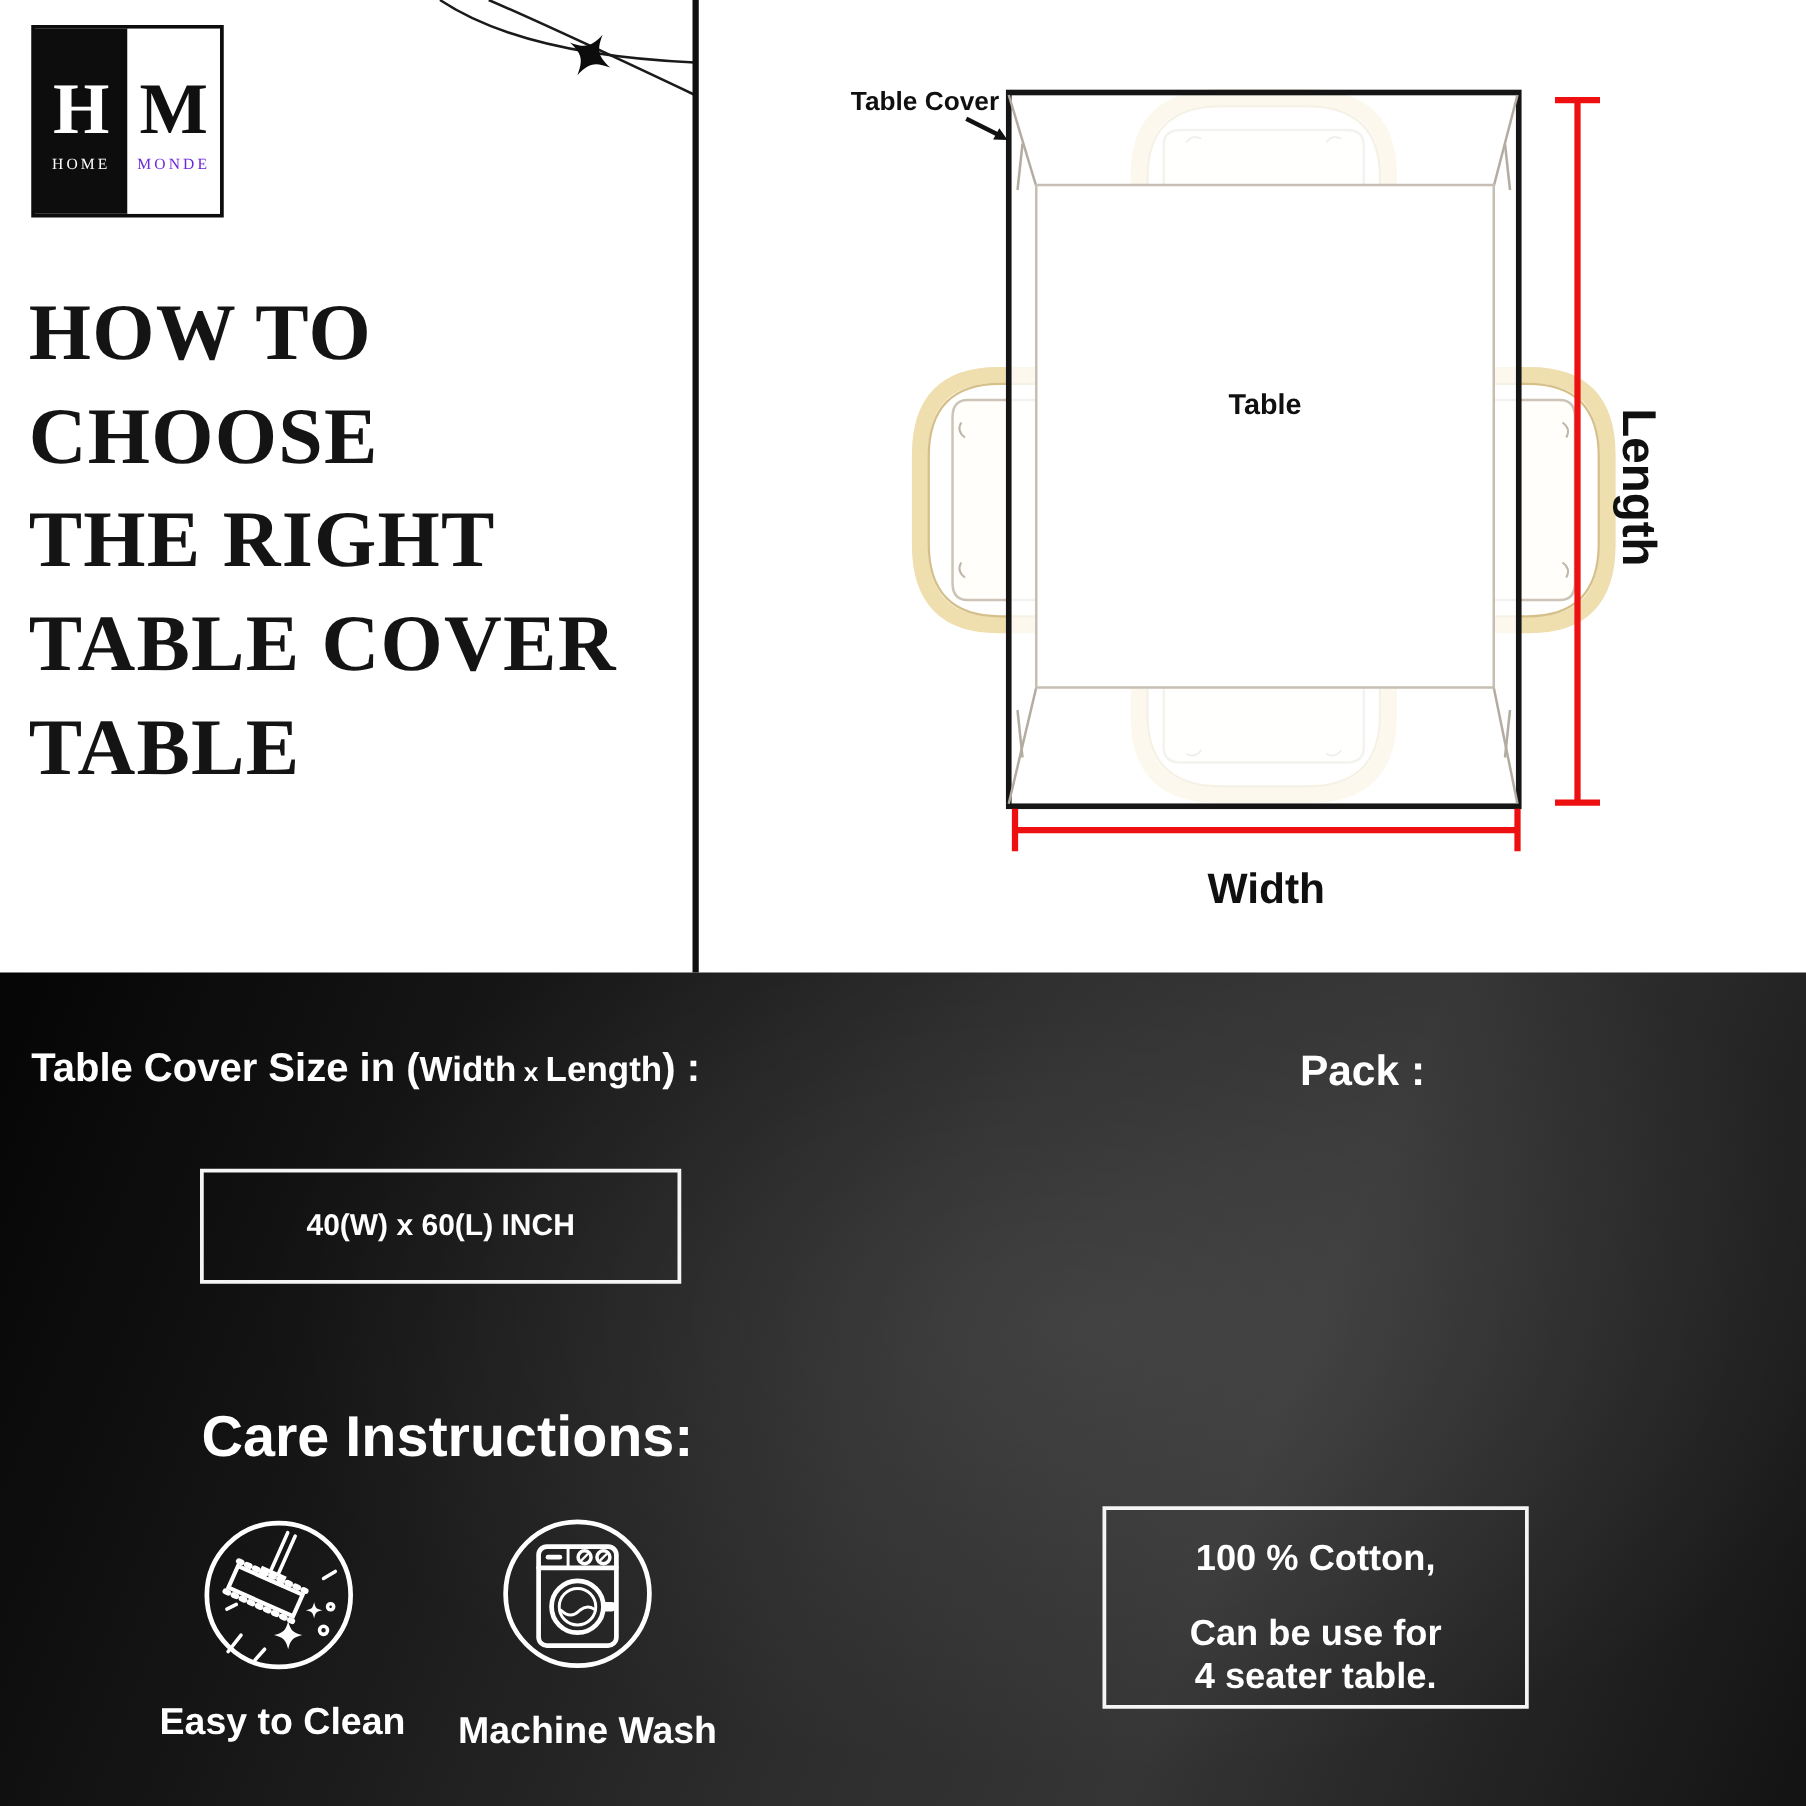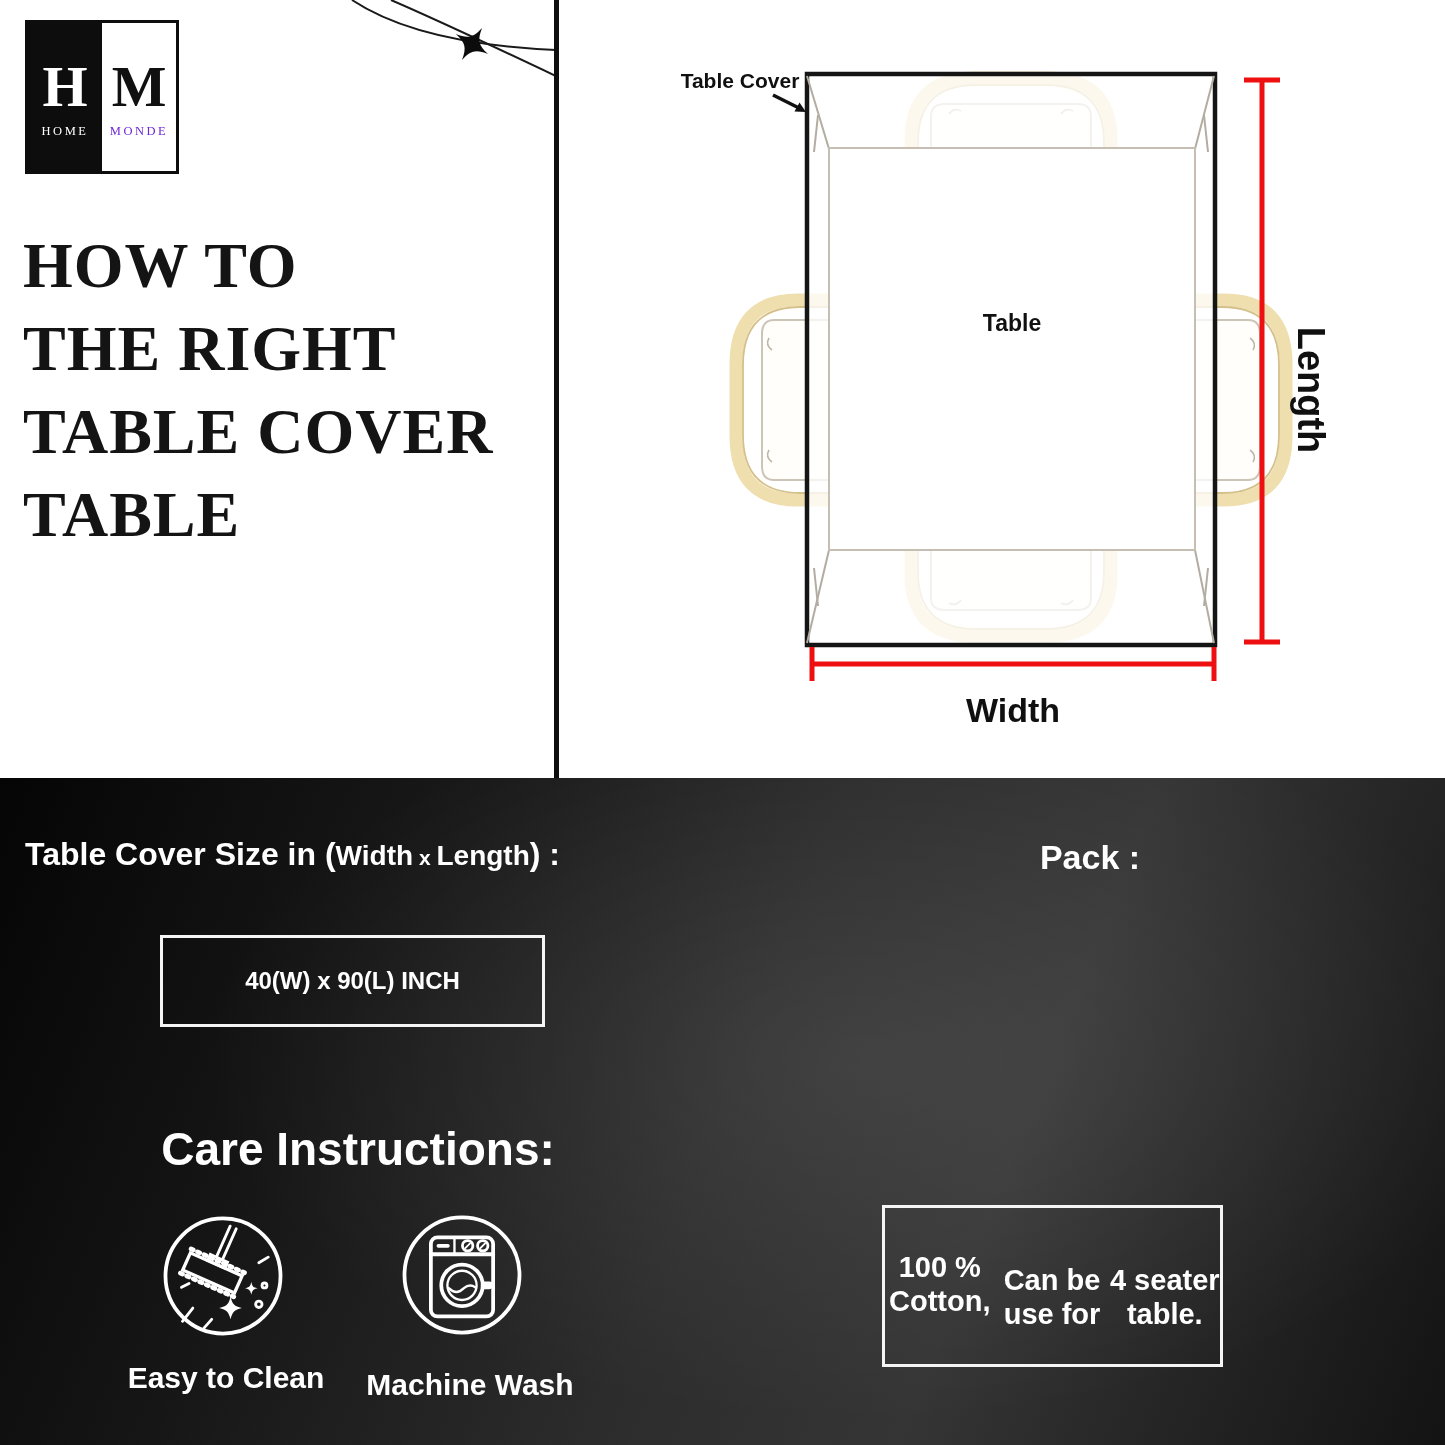--- a/index.html
+++ b/index.html
@@ -48,21 +48,21 @@
   .care-heading{position:absolute;left:138px;top:344px;width:440px;text-align:center;
                 font-weight:700;font-size:46px;}
   .care-icon{position:absolute;width:132px;height:132px;}
   .care-icon.mop{left:157px;top:432px;}
   .care-icon.washer{left:396px;top:431px;}
   .care-label{position:absolute;width:260px;text-align:center;font-weight:700;font-size:30px;}
   .care-label.easy{left:96px;top:583px;}
   .care-label.machine{left:340px;top:590px;}
   .char-heading{position:absolute;left:912px;top:356px;width:280px;text-align:center;
                 font-weight:700;font-size:34px;}
-  .char-box{left:882px;top:427px;width:341px;height:162px;flex-direction:row;
+  .char-box{left:882px;top:427px;width:341px;height:162px;flex-direction:column;
             justify-content:flex-start;padding-top:22px;font-size:29px;line-height:34px;}
   .char-line1{margin-bottom:26px;}
 </style>
 </head>
 <body>
 
 <div class="canvas">
 
   <div class="top-section">
 
@@ -78,20 +78,21 @@
         <div class="logo-word">HOME</div>
       </div>
       <div class="logo-half white">
         <div class="logo-letter">M</div>
         <div class="logo-word">MONDE</div>
       </div>
     </div>
 
     <div class="title">
       <div>HOW TO</div>
+      <div>CHOOSE</div>
       <div>THE RIGHT</div>
       <div>TABLE COVER</div>
       <div>TABLE</div>
     </div>
 
     <div class="divider"></div>
 
     <svg class="diagram-svg" viewBox="556 0 889 778">
       <defs>
         <g id="chair">
@@ -143,21 +144,21 @@
         <line x1="1214" y1="647" x2="1214" y2="681"></line>
       </g>
       <text class="dim-label" x="1013" y="722" font-size="34" text-anchor="middle">Width</text>
     </svg>
   </div>
 
   <div class="bottom-section">
 
     <div class="size-heading"><span>Table Cover Size in (</span><span class="mid">Width</span><span class="small"> x </span><span class="mid">Length</span><span>) :</span></div>
     <div class="spec-box size-box">
-      <span>40(W) x 90(L) INCH</span>
+      <span>40(W) x 60(L) INCH</span>
     </div>
 
     <div class="pack-heading">Pack :</div>
 
     <div class="care-heading">Care Instructions:</div>
 
     <svg class="care-icon mop" viewBox="-70 -70 140 140" fill="none" stroke="#ffffff" stroke-width="4" stroke-linecap="round">
       <circle cx="0" cy="0" r="61"></circle>
       <g transform="translate(-10,-6) rotate(24)">
         <line x1="-3" y1="-50" x2="-3" y2="-14" stroke-width="3"></line>

